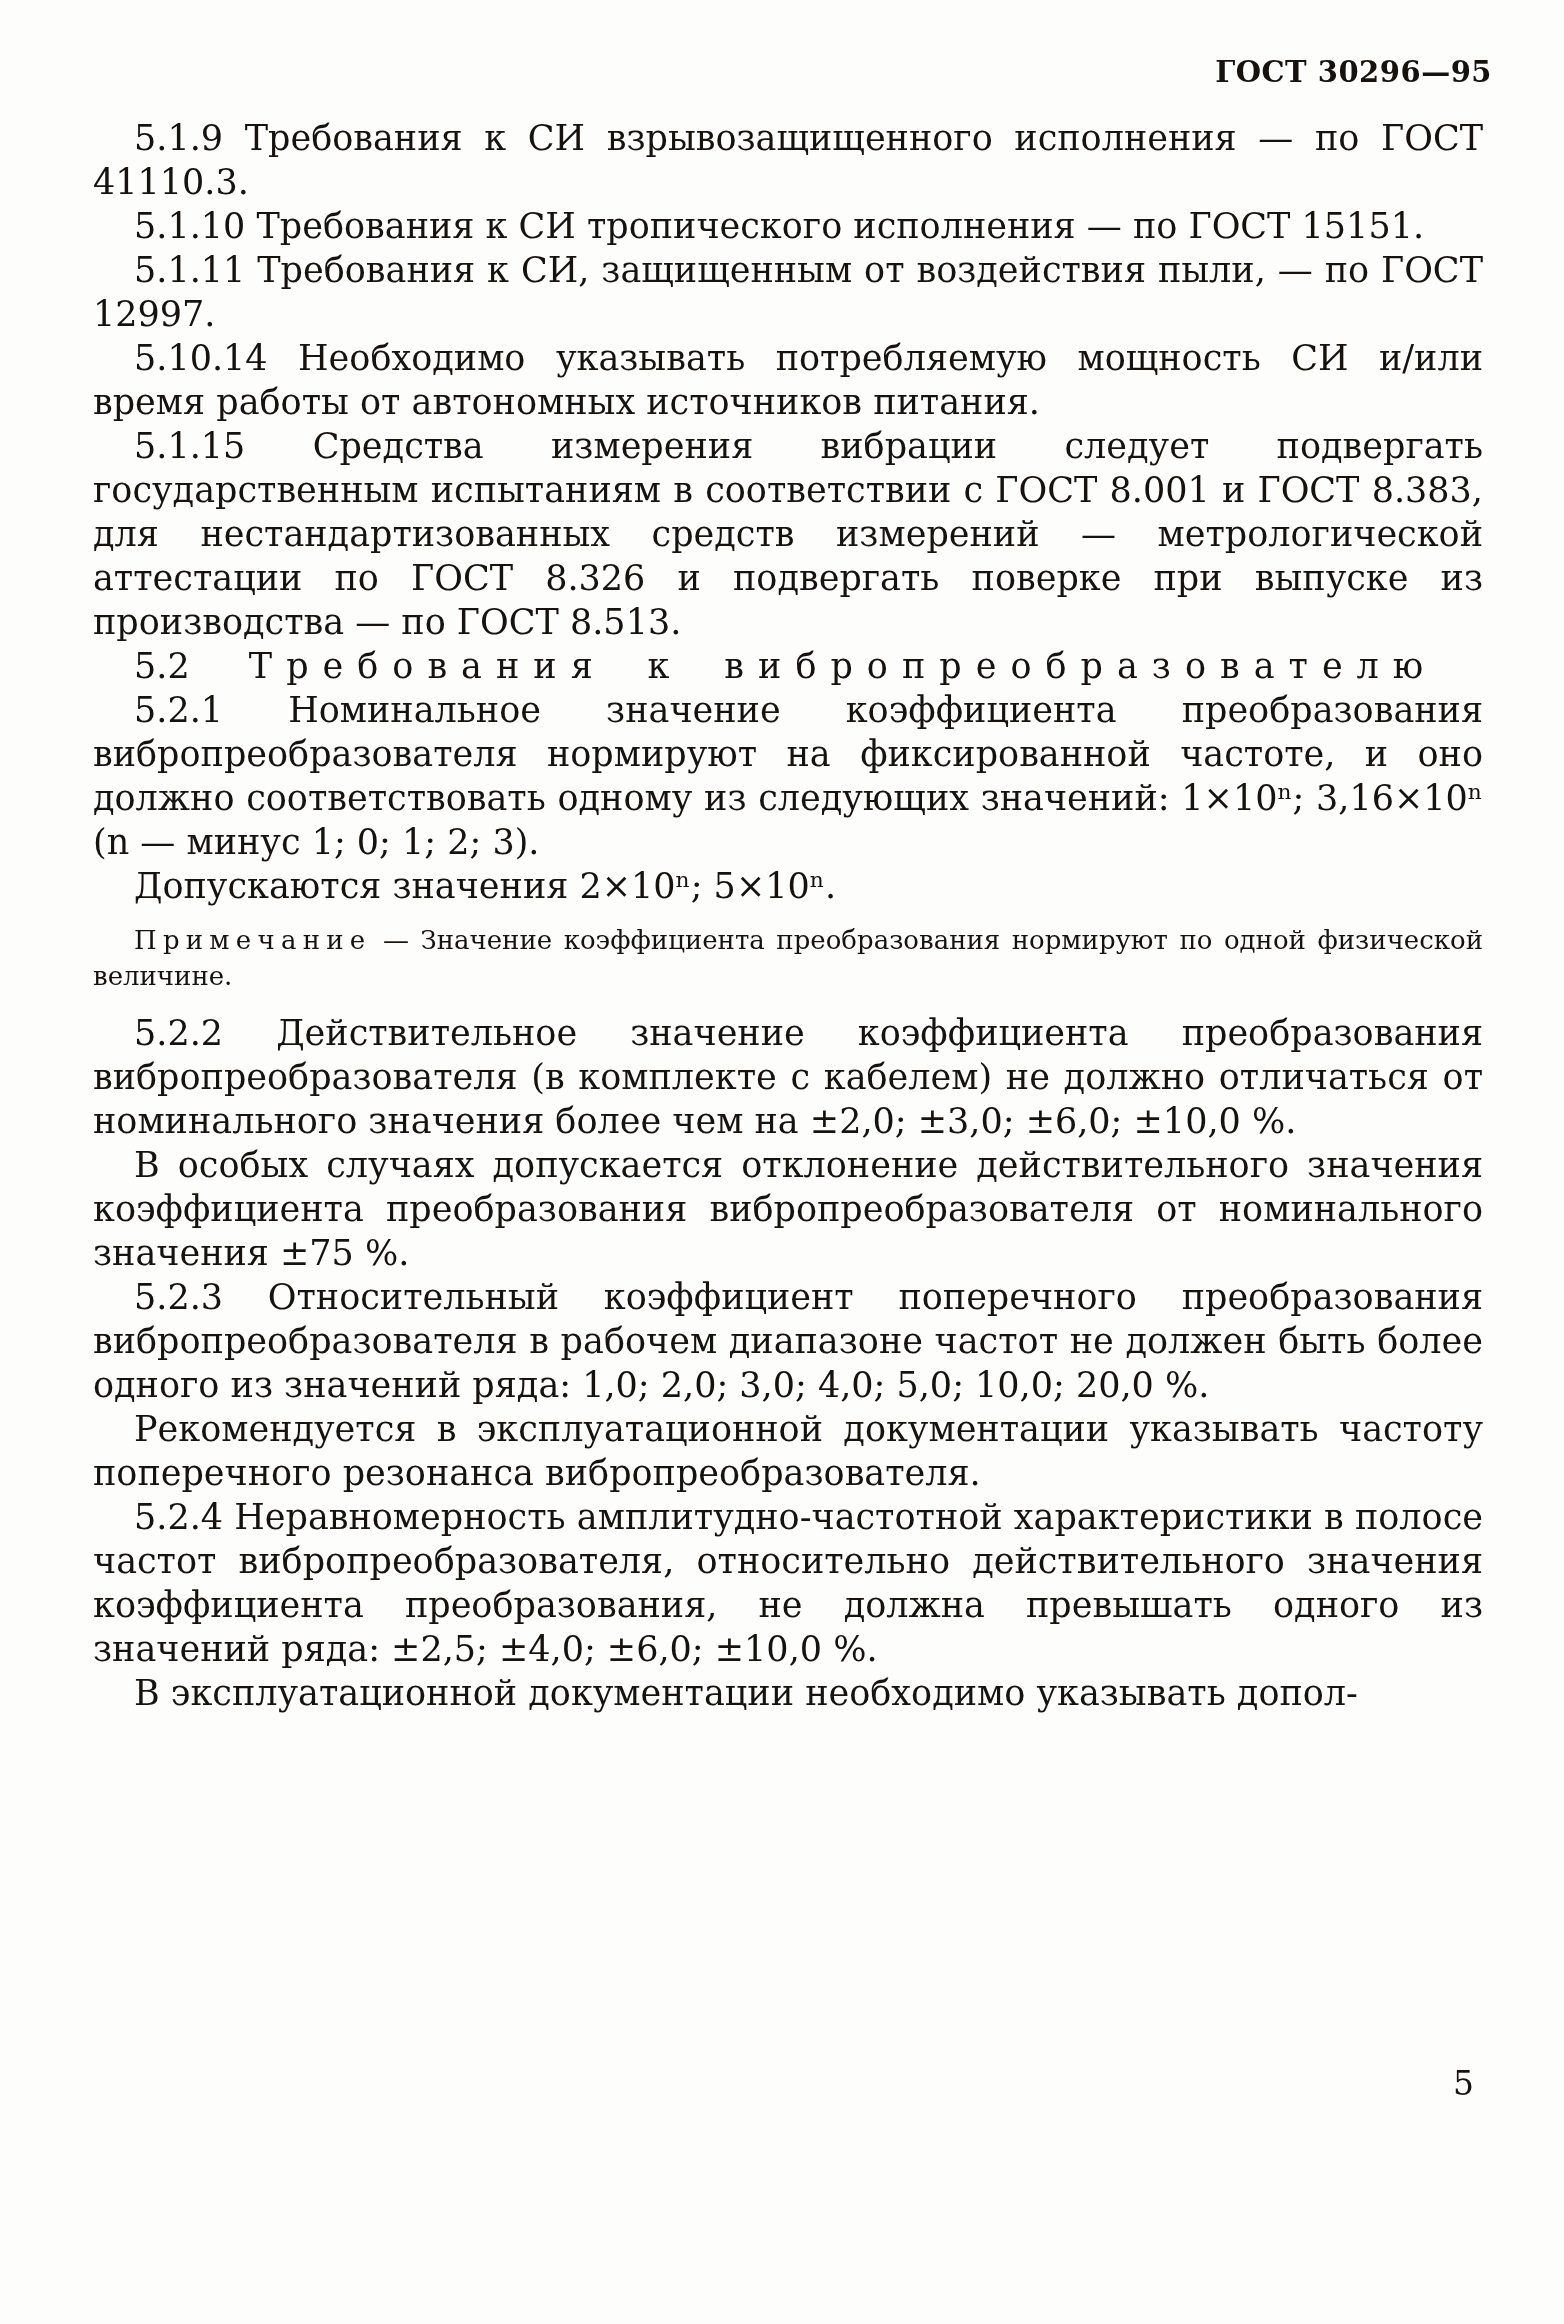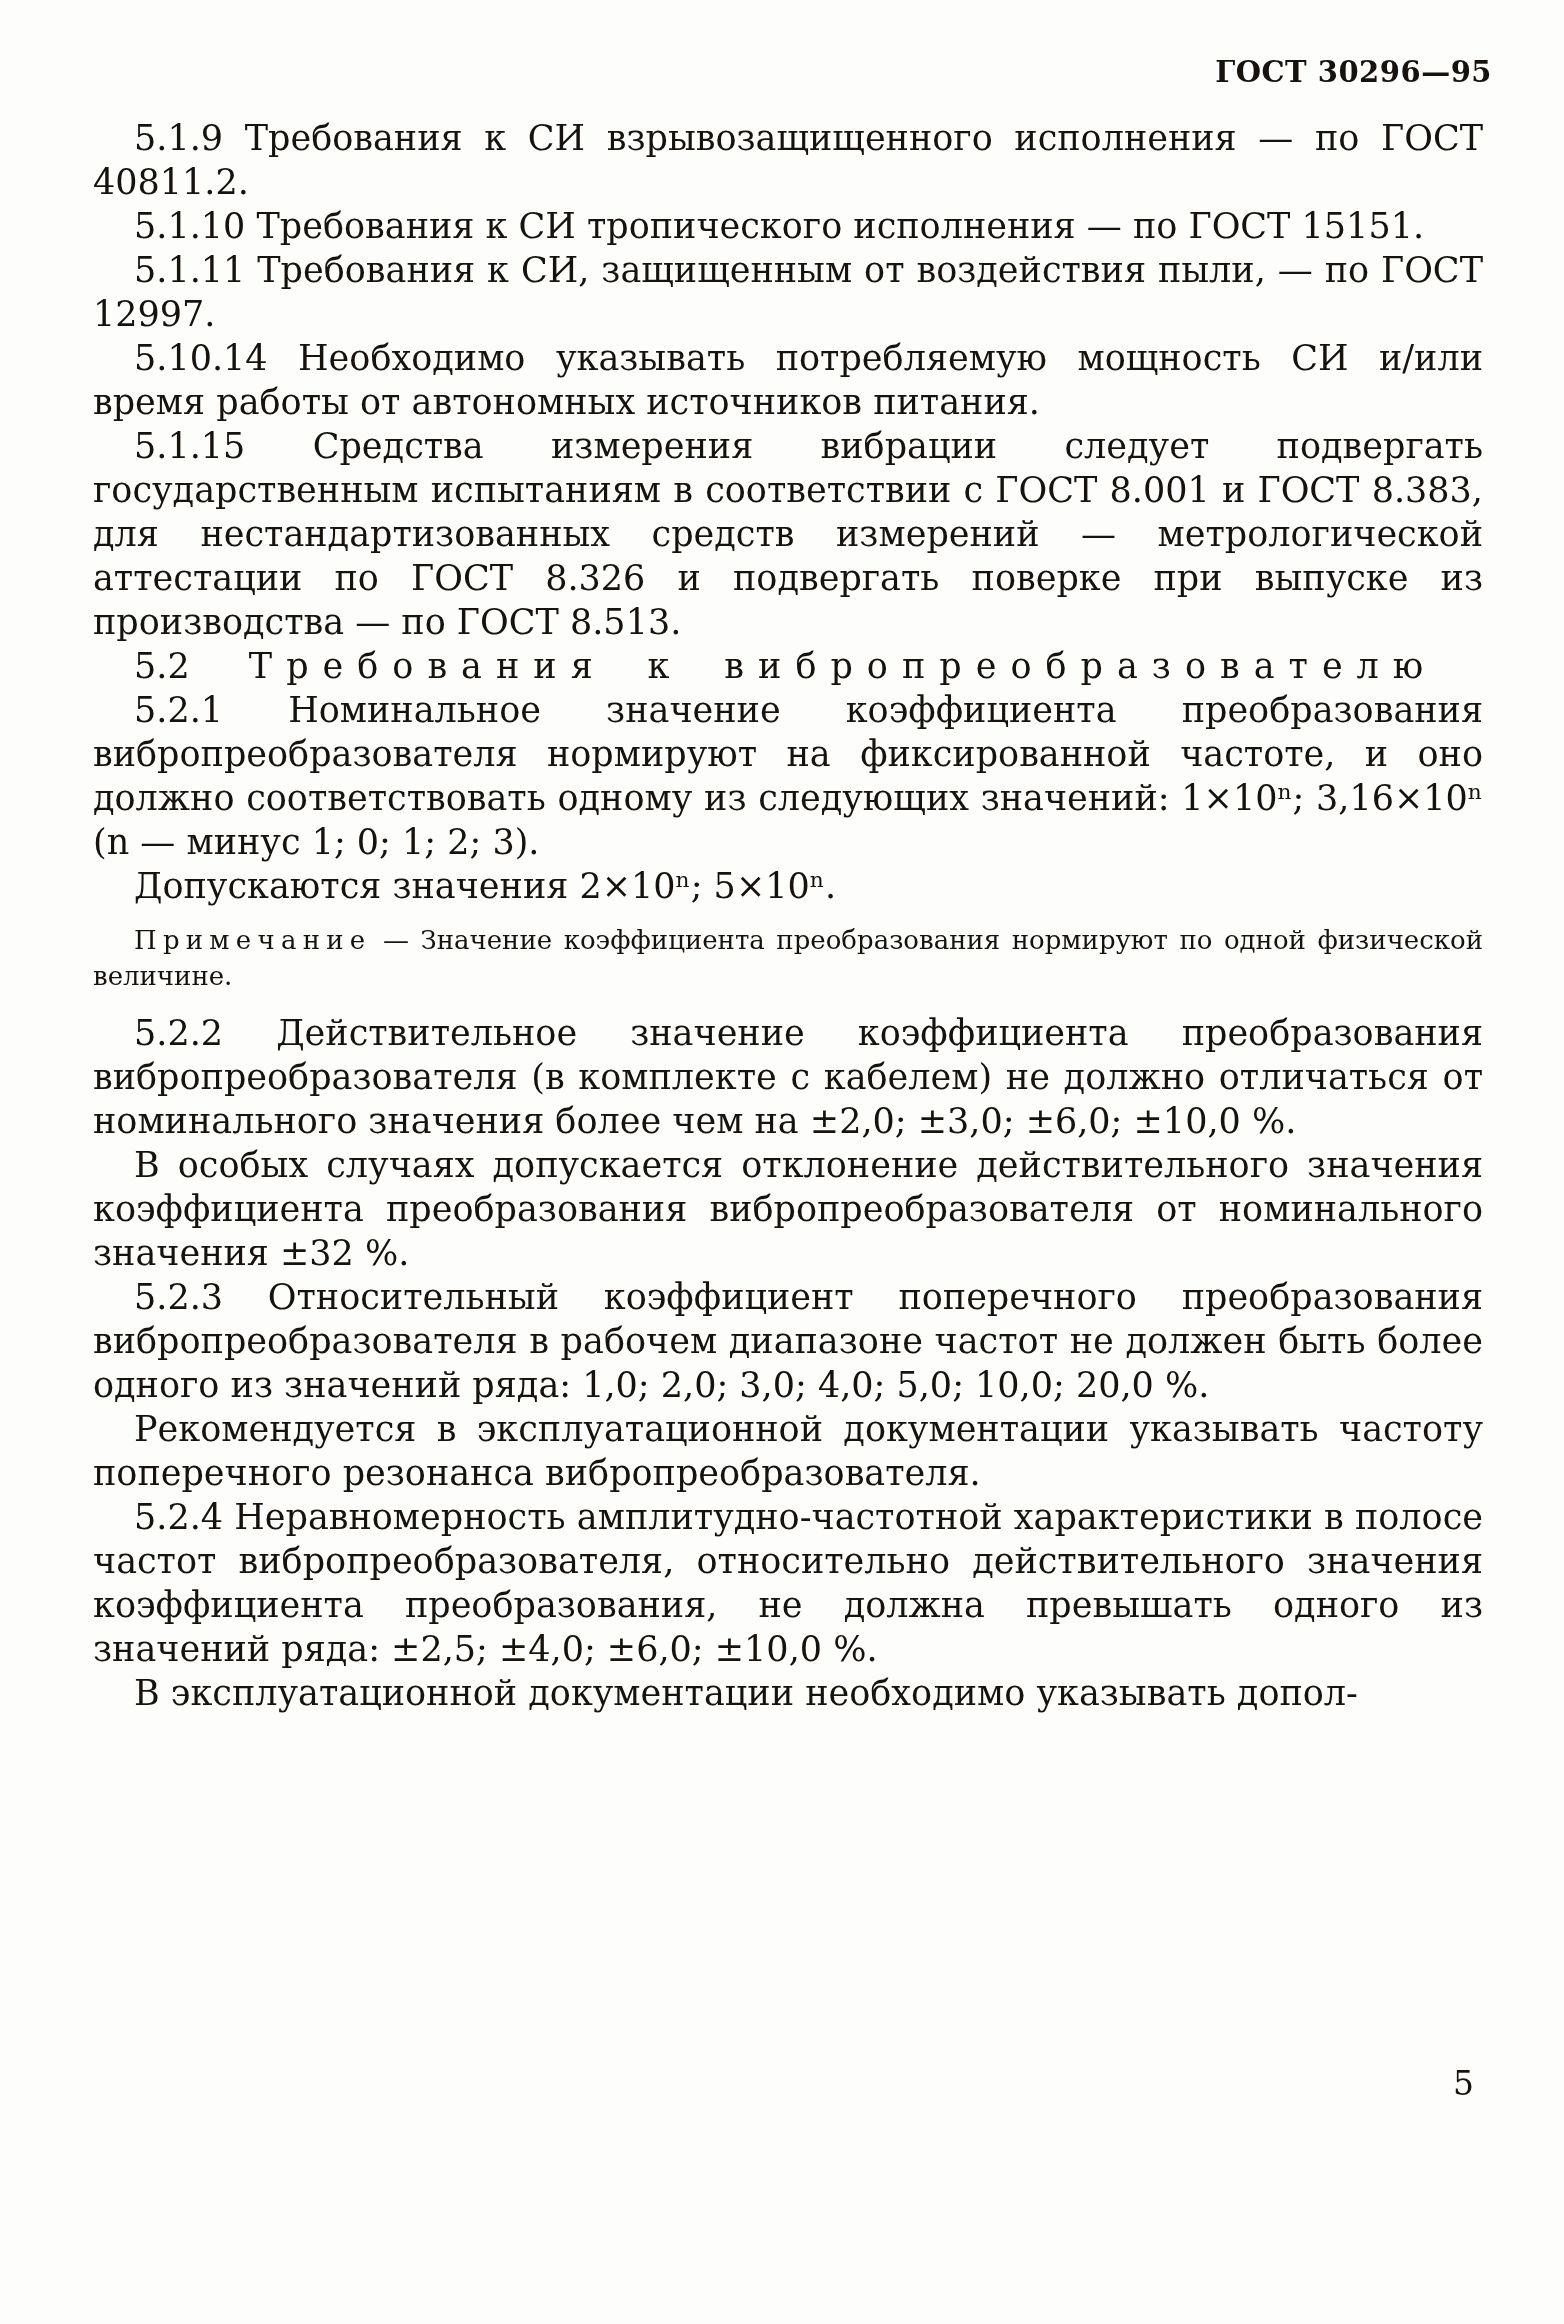--- a/index.html
+++ b/index.html
@@ -60,35 +60,35 @@
 </head>
 <body>
 
 <div class="sheet">
 
   <header class="page-header">
     <span>ГОСТ 30296—95</span>
   </header>
 
   <main class="text-block">
-    <p class="para">5.1.9 Требования к СИ взрывозащищенного исполнения — по ГОСТ 40811.2.</p>
+    <p class="para">5.1.9 Требования к СИ взрывозащищенного исполнения — по ГОСТ 41110.3.</p>
     <p class="para">5.1.10 Требования к СИ тропического исполнения — по ГОСТ 15151.</p>
     <p class="para">5.1.11 Требования к СИ, защищенным от воздействия пыли, — по ГОСТ 12997.</p>
     <p class="para">5.10.14 Необходимо указывать потребляемую мощность СИ и/или время работы от автономных источников питания.</p>
     <p class="para">5.1.15 Средства измерения вибрации следует подвергать государственным испытаниям в соответствии с ГОСТ 8.001 и ГОСТ 8.383, для нестандартизованных средств измерений — метрологической аттестации по ГОСТ 8.326 и подвергать поверке при выпуске из производства — по ГОСТ 8.513.</p>
 
     <p class="para heading"><span>5.2</span> <span class="sparse">Требования к вибропреобразователю</span></p>
 
     <p class="para">5.2.1 Номинальное значение коэффициента преобразования вибропреобразователя нормируют на фиксированной частоте, и оно должно соответствовать одному из следующих значений: 1×10ⁿ; 3,16×10ⁿ (n — минус 1; 0; 1; 2; 3).</p>
     <p class="para">Допускаются значения 2×10ⁿ; 5×10ⁿ.</p>
 
     <p class="note"><span class="note-label">Примечание</span> <span>— Значение коэффициента преобразования нормируют по одной физической величине.</span></p>
 
     <p class="para">5.2.2 Действительное значение коэффициента преобразования вибропреобразователя (в комплекте с кабелем) не должно отличаться от номинального значения более чем на ±2,0; ±3,0; ±6,0; ±10,0 %.</p>
-    <p class="para">В особых случаях допускается отклонение действительного значения коэффициента преобразования вибропреобразователя от номинального значения ±32 %.</p>
+    <p class="para">В особых случаях допускается отклонение действительного значения коэффициента преобразования вибропреобразователя от номинального значения ±75 %.</p>
     <p class="para">5.2.3 Относительный коэффициент поперечного преобразования вибропреобразователя в рабочем диапазоне частот не должен быть более одного из значений ряда: 1,0; 2,0; 3,0; 4,0; 5,0; 10,0; 20,0 %.</p>
     <p class="para">Рекомендуется в эксплуатационной документации указывать частоту поперечного резонанса вибропреобразователя.</p>
     <p class="para">5.2.4 Неравномерность амплитудно-частотной характеристики в полосе частот вибропреобразователя, относительно действительного значения коэффициента преобразования, не должна превышать одного из значений ряда: ±2,5; ±4,0; ±6,0; ±10,0 %.</p>
     <p class="para">В эксплуатационной документации необходимо указывать допол-</p>
   </main>
 
   <div class="page-number">5</div>
 
 </div>
 

